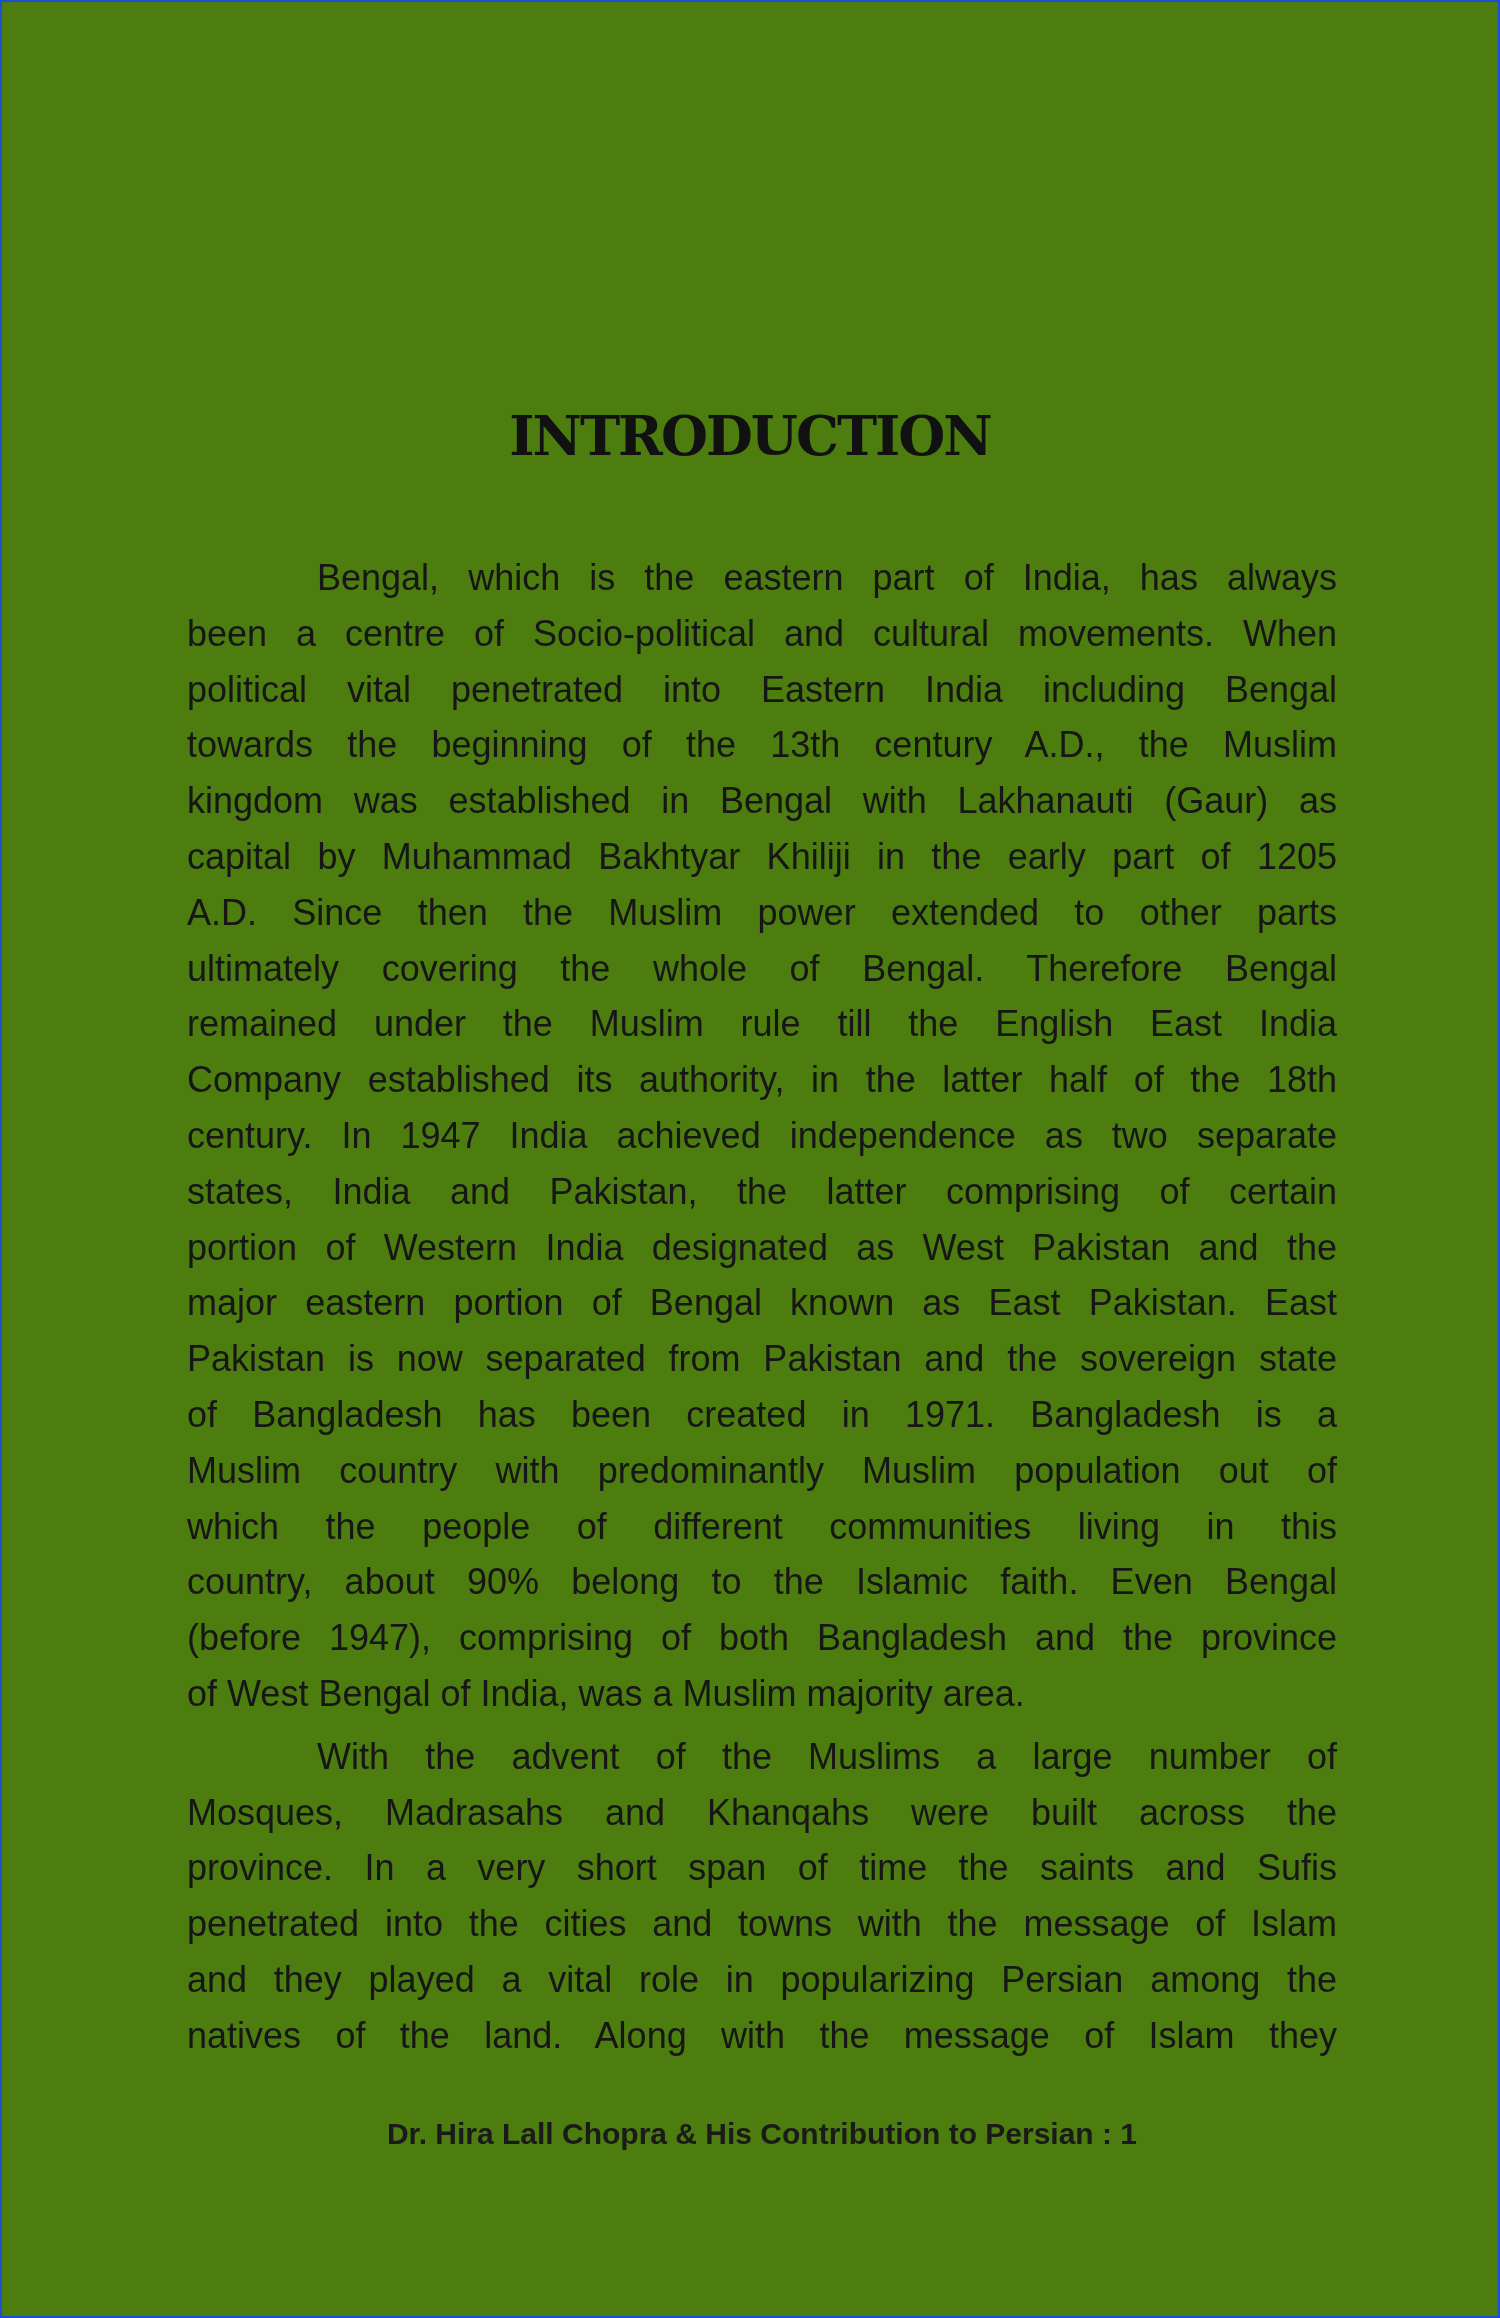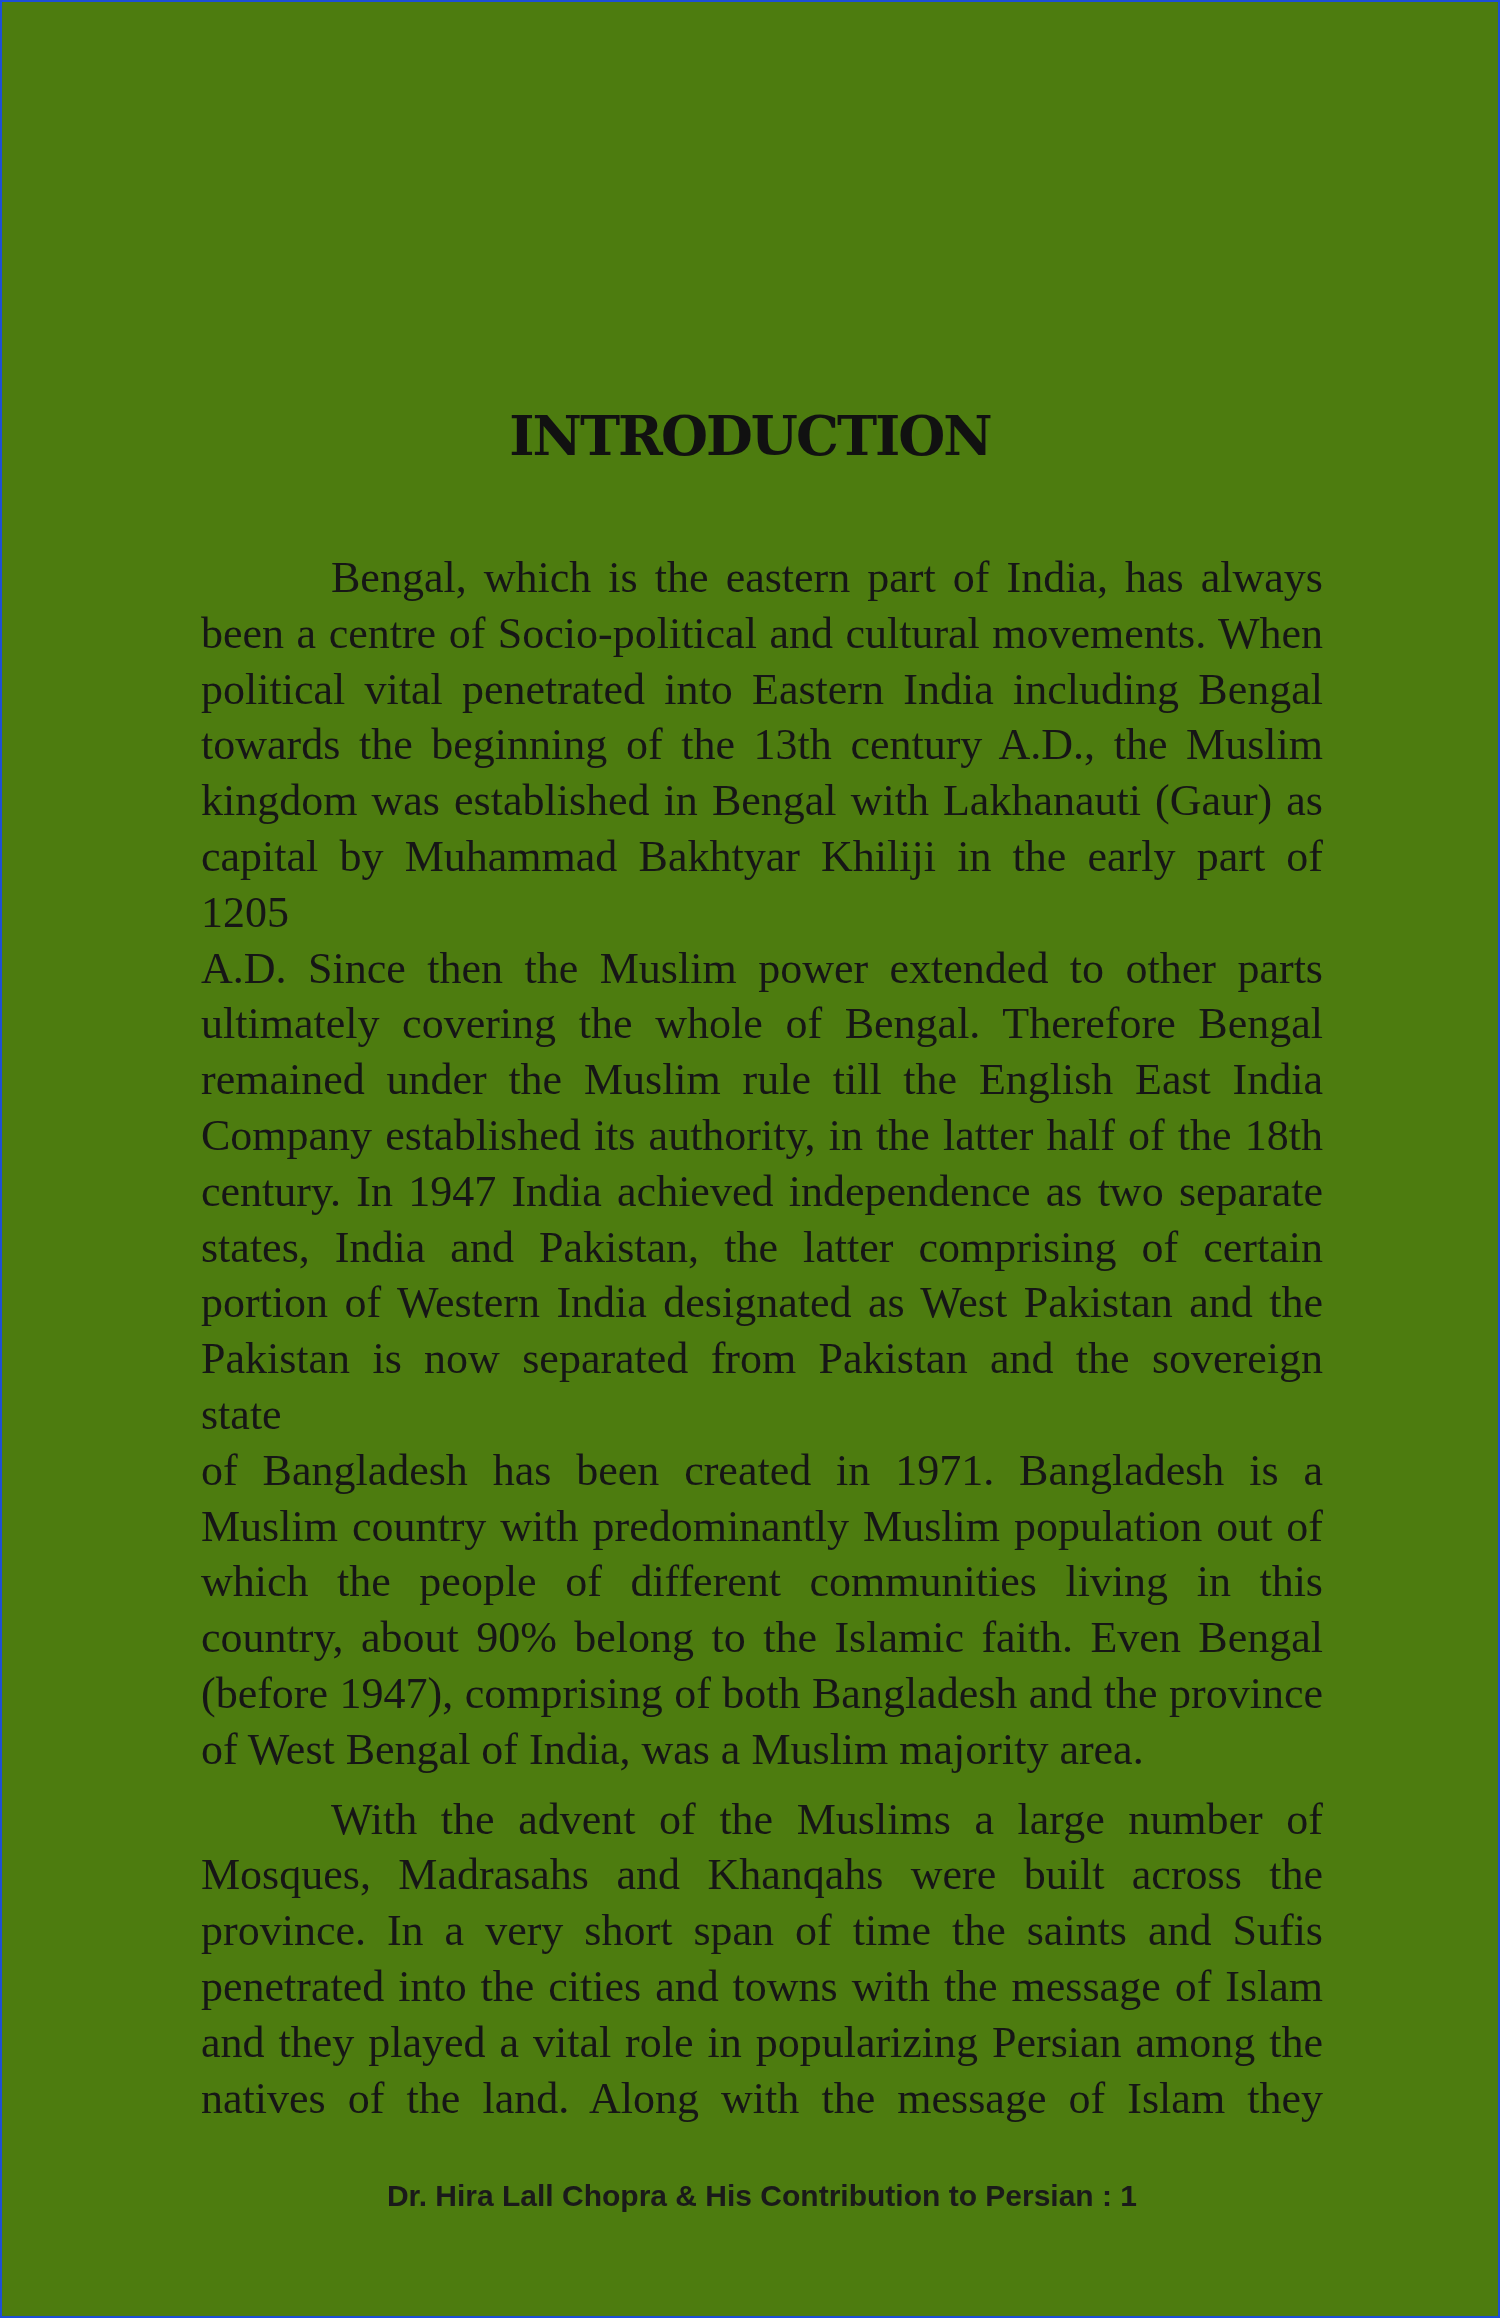--- a/index.html
+++ b/index.html
@@ -22,23 +22,23 @@
     font-size: 54px;
     line-height: 56px;
     letter-spacing: -2px;
     color: #111111;
   }
   .content {
     margin: 86px 165px 0 185px; 
     width: 1150px;
   }
   .para {
-    margin: 14px;
-    font-family: Liberation Serif, serif;
-    font-size: 44px;
+    margin: 0;
+    font-family: Liberation Sans, sans-serif;
+    font-size: 36px;
     line-height: 55.8px;
     color: #161616;
   }
   .para-second { margin-top: 7px; }
   .line {
     text-align: justify;
     text-align-last: justify;
   }
   .para .line:first-child { text-indent: 130px; }
   .para-first .line:last-child { text-align-last: left; }
@@ -66,20 +66,21 @@
         <div class="line">towards the beginning of the 13th century A.D., the Muslim</div>
         <div class="line">kingdom was established in Bengal with Lakhanauti (Gaur) as</div>
         <div class="line">capital by Muhammad Bakhtyar Khiliji in the early part of 1205</div>
         <div class="line">A.D. Since then the Muslim power extended to other parts</div>
         <div class="line">ultimately covering the whole of Bengal. Therefore Bengal</div>
         <div class="line">remained under the Muslim rule till the English East India</div>
         <div class="line">Company established its authority, in the latter half of the 18th</div>
         <div class="line">century. In 1947 India achieved independence as two separate</div>
         <div class="line">states, India and Pakistan, the latter comprising of certain</div>
         <div class="line">portion of Western India designated as West Pakistan and the</div>
+        <div class="line">major eastern portion of Bengal known as East Pakistan. East</div>
         <div class="line">Pakistan is now separated from Pakistan and the sovereign state</div>
         <div class="line">of Bangladesh has been created in 1971. Bangladesh is a</div>
         <div class="line">Muslim country with predominantly Muslim population out of</div>
         <div class="line">which the people of different communities living in this</div>
         <div class="line">country, about 90% belong to the Islamic faith. Even Bengal</div>
         <div class="line">(before 1947), comprising of both Bangladesh and the province</div>
         <div class="line">of West Bengal of India, was a Muslim majority area.</div>
       </div>
 
     <div class="para para-second">

